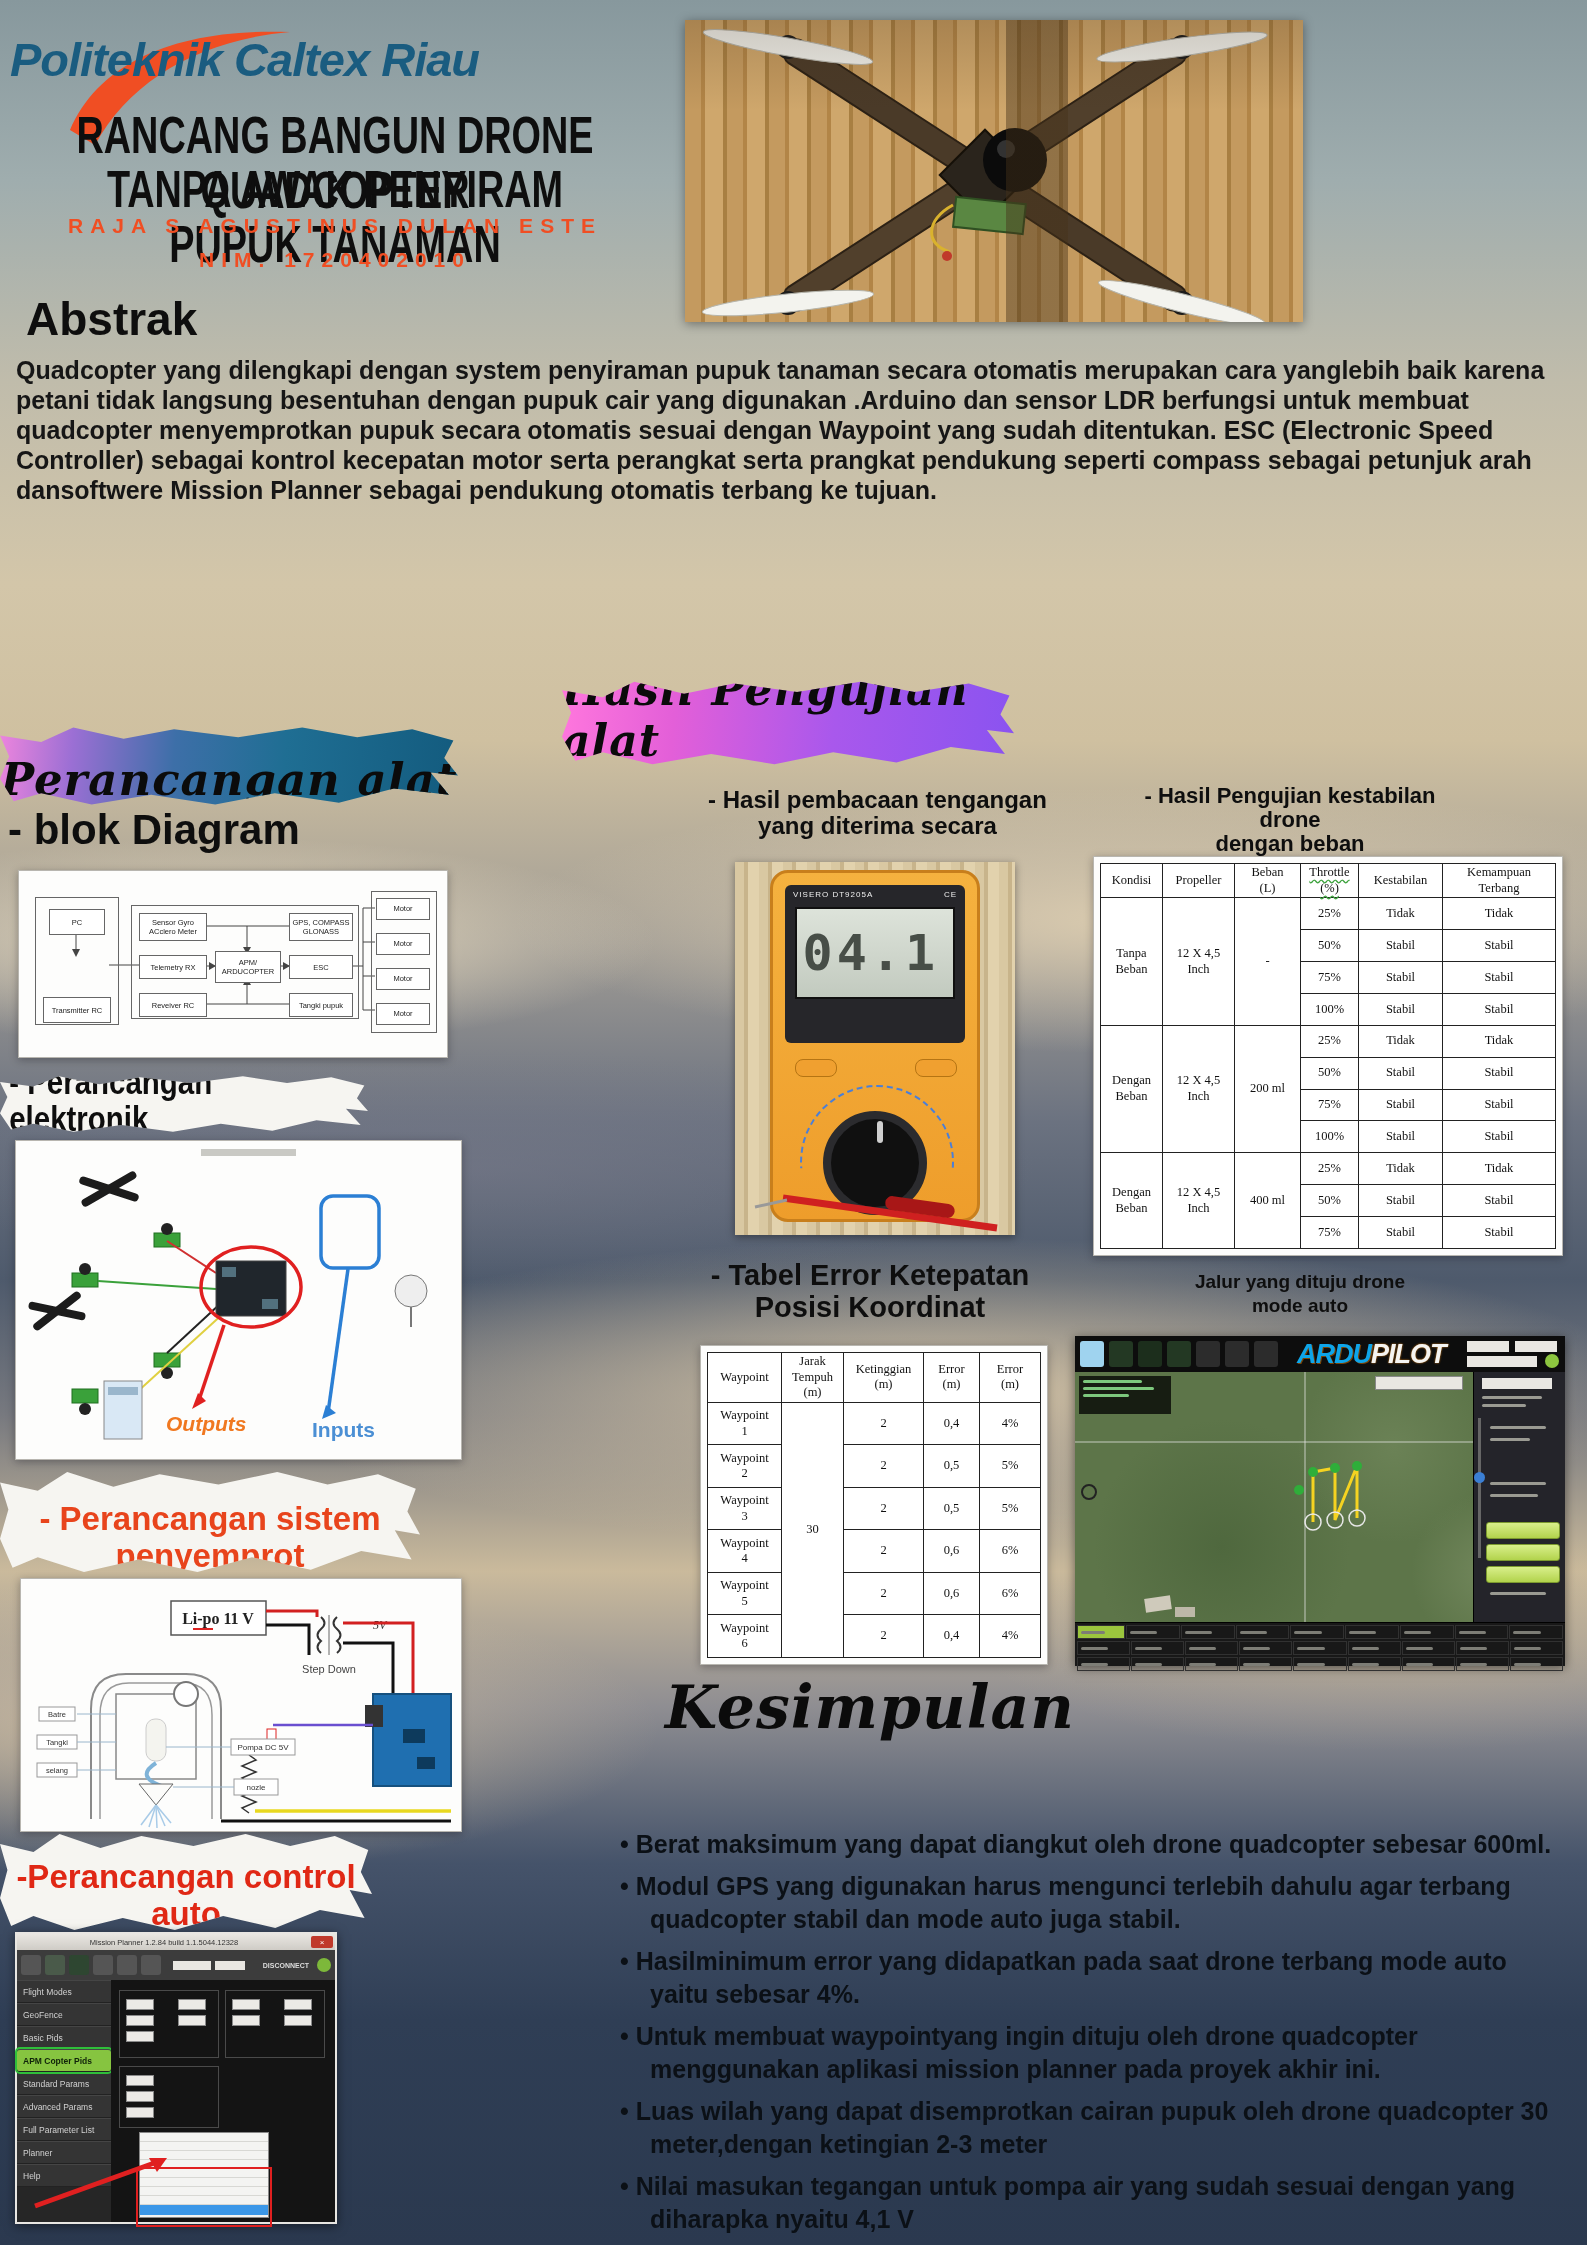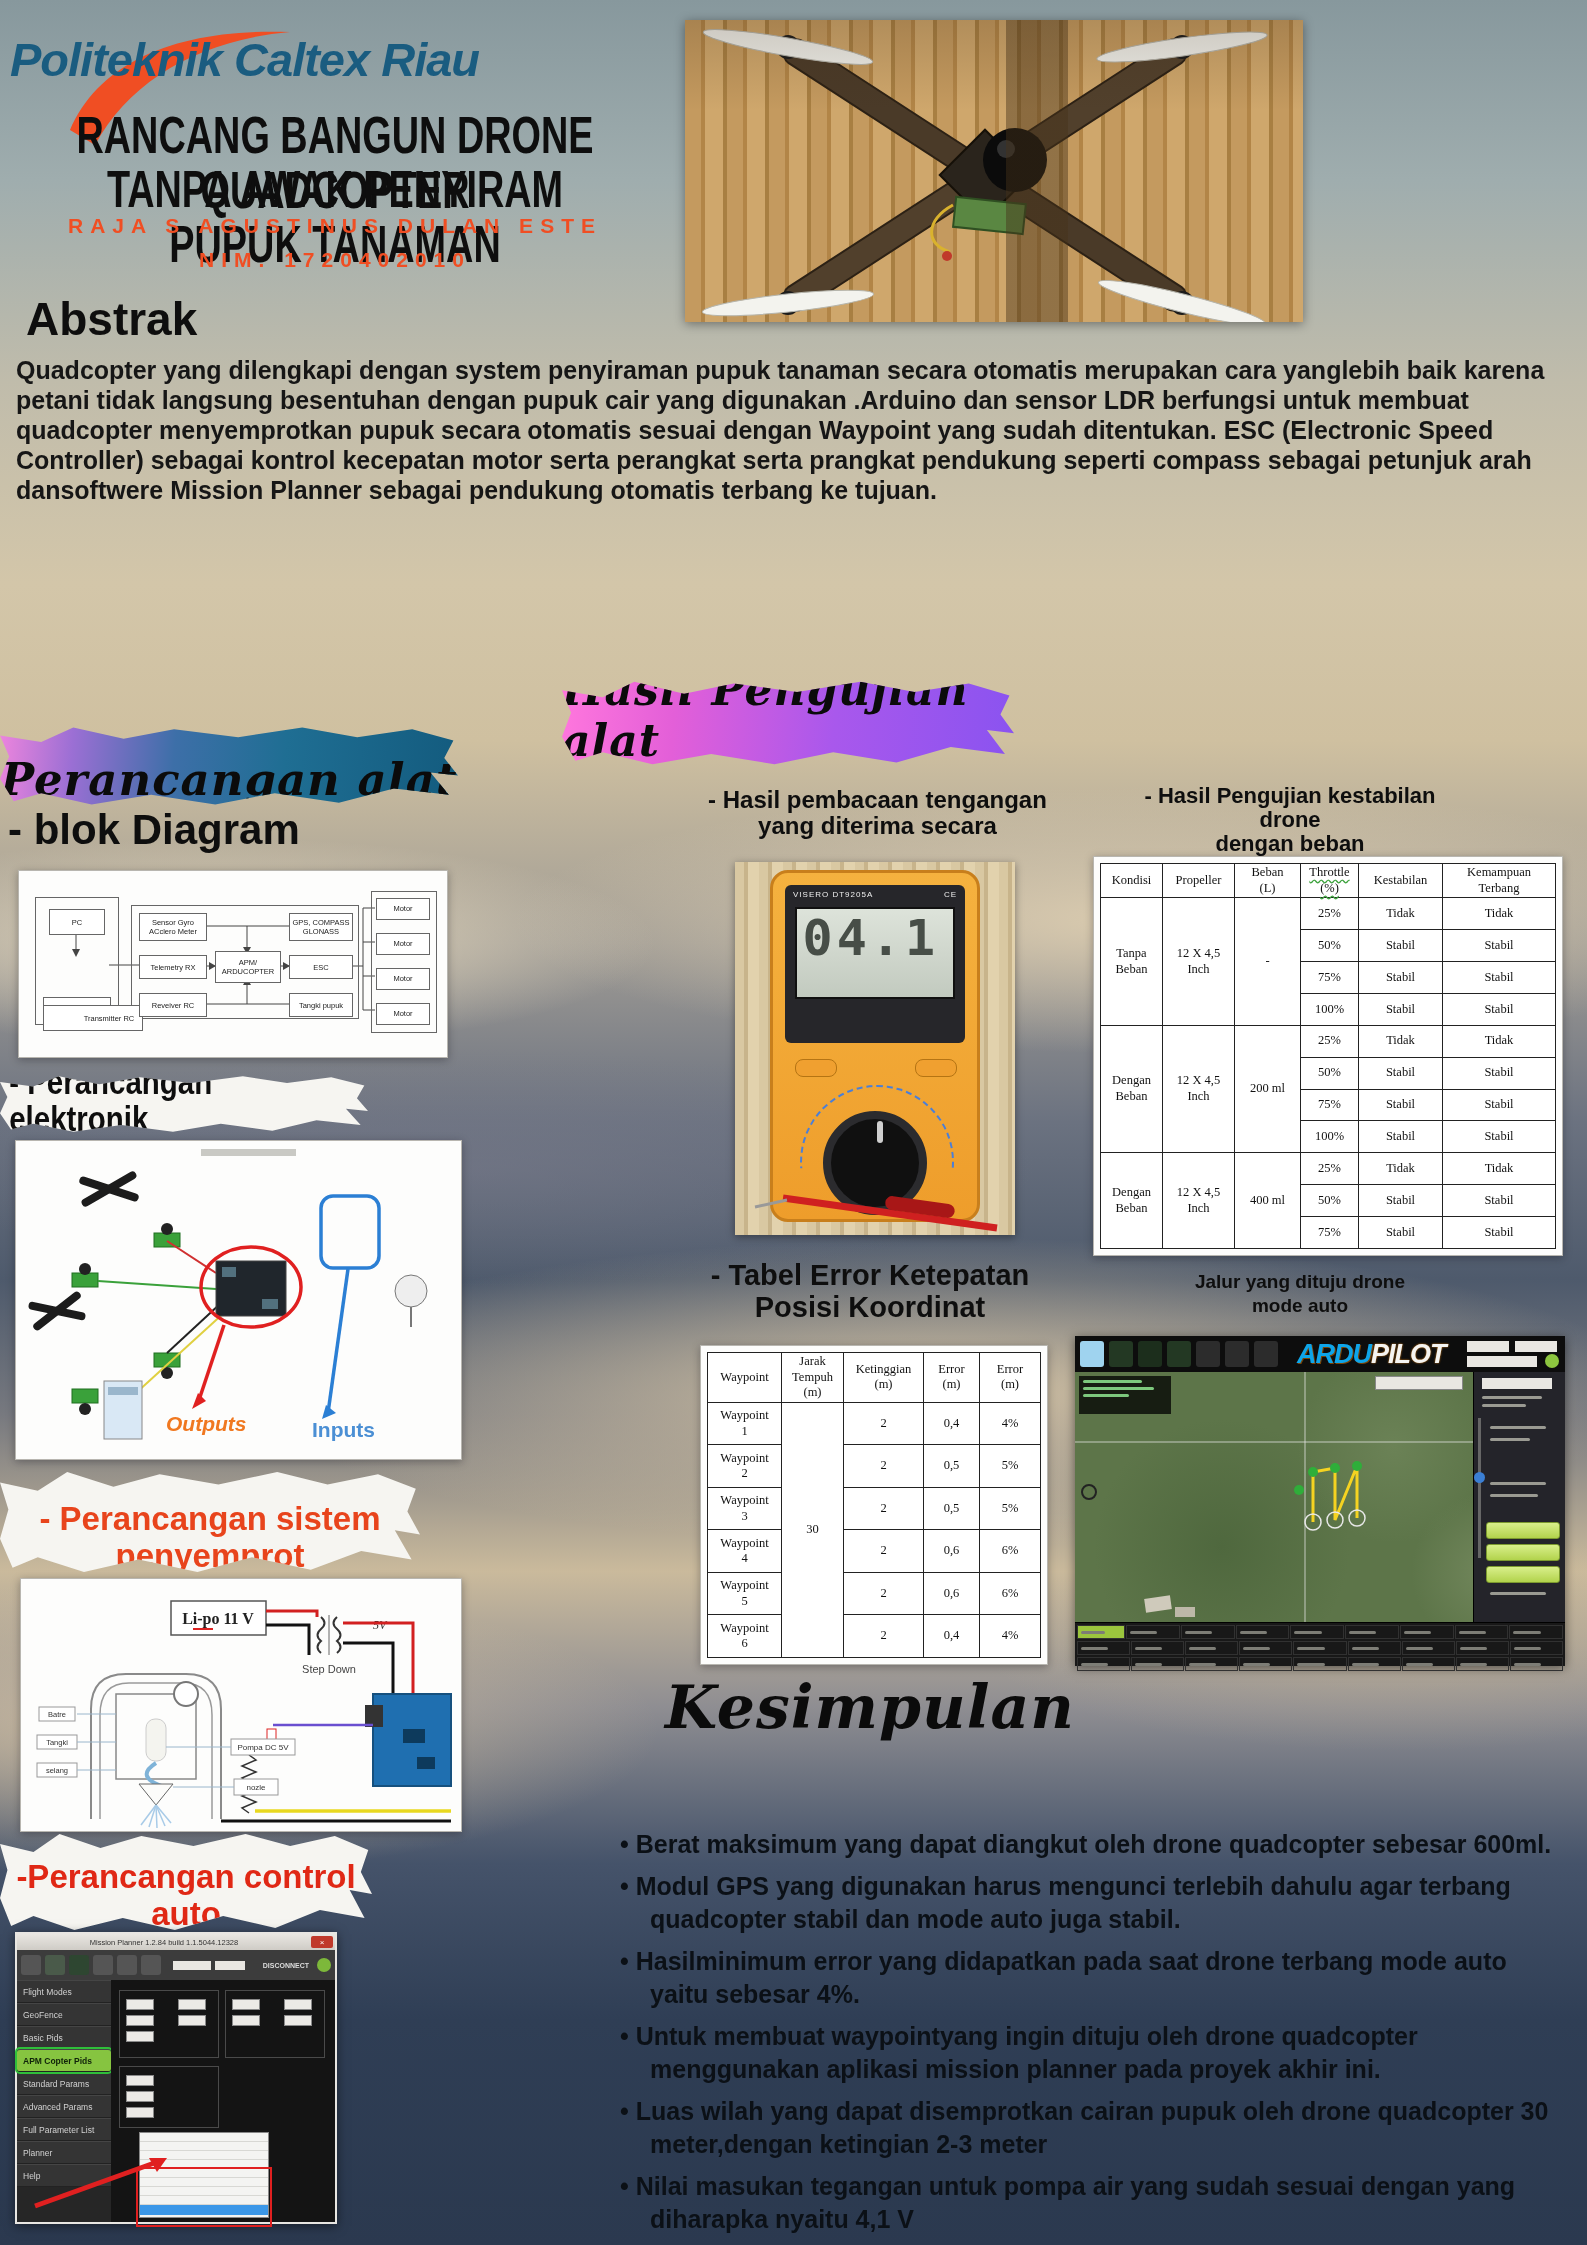--- a/index.html
+++ b/index.html
@@ -114,21 +114,21 @@
       <line x1="344" y1="37" x2="356" y2="37" stroke="#444"></line>
         <line x1="344" y1="71" x2="356" y2="71" stroke="#444"></line>
       <line x1="344" y1="105" x2="356" y2="105" stroke="#444"></line>
         <line x1="344" y1="139" x2="356" y2="139" stroke="#444"></line>
     </svg>
     <div class="bgroup" style="left:16px;top:26px;width:82px;height:126px;"></div>
     <div class="bgroup" style="left:112px;top:34px;width:226px;height:112px;"></div>
     <div class="bgroup" style="left:352px;top:20px;width:64px;height:140px;"></div>
     <div class="bnode" style="left:30px;top:38px;width:54px;height:24px;">PC</div>
     <div class="bnode" style="left:24px;top:82px;width:66px;height:24px;margin-top:44px;">Telemetry  TX</div>
-    <div class="bnode" style="left:24px;top:134px;width:66px;height:24px;padding-left:32px;">Transmitter RC</div>
+    <div class="bnode" style="left:24px;top:126px;width:66px;height:24px;">Transmitter RC</div>
     <div class="bnode" style="left:120px;top:42px;width:66px;height:26px;">Sensor Gyro
 ACclero Meter</div>
     <div class="bnode" style="left:270px;top:42px;width:62px;height:26px;">GPS, COMPASS
 GLONASS</div>
     <div class="bnode" style="left:120px;top:84px;width:66px;height:22px;">Telemetry RX</div>
     <div class="bnode" style="left:196px;top:80px;width:64px;height:30px;">APM/
 ARDUCOPTER</div>
     <div class="bnode" style="left:270px;top:84px;width:62px;height:22px;">ESC</div>
     <div class="bnode" style="left:120px;top:122px;width:66px;height:22px;">Reveiver RC</div>
     <div class="bnode" style="left:270px;top:122px;width:62px;height:22px;">Tangki pupuk</div>
@@ -328,21 +328,21 @@
   <div class="hblack" style="left:1120px;top:833px;width:340px;text-align:center;font-size:22px;">dengan beban</div>
 
   <div class="abs" style="left:735px;top:862px;width:280px;height:373px;overflow:hidden;box-shadow:0 2px 8px rgba(0,0,0,.4);
        background:repeating-linear-gradient(90deg,#d9c8a2 0 9px,#c8b48b 9px 13px,#e2d2ad 13px 24px);">
     <div class="abs" style="left:35px;top:8px;width:210px;height:352px;background:linear-gradient(180deg,#f5b23f,#ee9d2b);border:3px solid #c87f1c;border-radius:18px;box-sizing:border-box;">
       <div class="abs" style="left:12px;top:12px;width:180px;height:158px;background:#26262a;border-radius:6px;">
         <div style="display:flex;justify-content:space-between;padding:5px 8px 0 8px;font-size:8px;color:#eee;letter-spacing:1px;">
           <span>VISERO DT9205A</span>
           <span>CE</span>
         </div>
-        <div style="margin:8px 10px 0 10px;height:92px;background:linear-gradient(#dde3da,#c2cabf);border:2px solid #101010;display:flex;align-items:flex-start;justify-content:flex-end;padding-right:14px;box-sizing:border-box;">
+        <div style="margin:8px 10px 0 10px;height:92px;background:linear-gradient(#dde3da,#c2cabf);border:2px solid #101010;display:flex;align-items:center;justify-content:flex-end;padding-right:14px;box-sizing:border-box;">
           <span style="font-family:'DejaVu Sans Mono',monospace;font-weight:700;font-size:50px;color:#474e47;letter-spacing:4px;">04.1</span>
         </div>
       </div>
       <div class="abs" style="left:22px;top:186px;width:40px;height:16px;background:#f0a030;border:1px solid #b57413;border-radius:8px;"></div>
       <div class="abs" style="left:142px;top:186px;width:40px;height:16px;background:#f0a030;border:1px solid #b57413;border-radius:8px;"></div>
       <div class="abs" style="left:27px;top:212px;width:150px;height:150px;border-radius:50%;border:2px dashed #4a7fd8;clip-path:inset(0 0 46% 0);"></div>
       <div class="abs" style="left:50px;top:238px;width:104px;height:104px;border-radius:50%;background:#101010;border:8px solid #2b2b2e;box-sizing:border-box;">
         <div class="abs" style="left:46px;top:2px;width:6px;height:22px;background:#cfcfcf;border-radius:3px;"></div>
       </div>
     </div>

